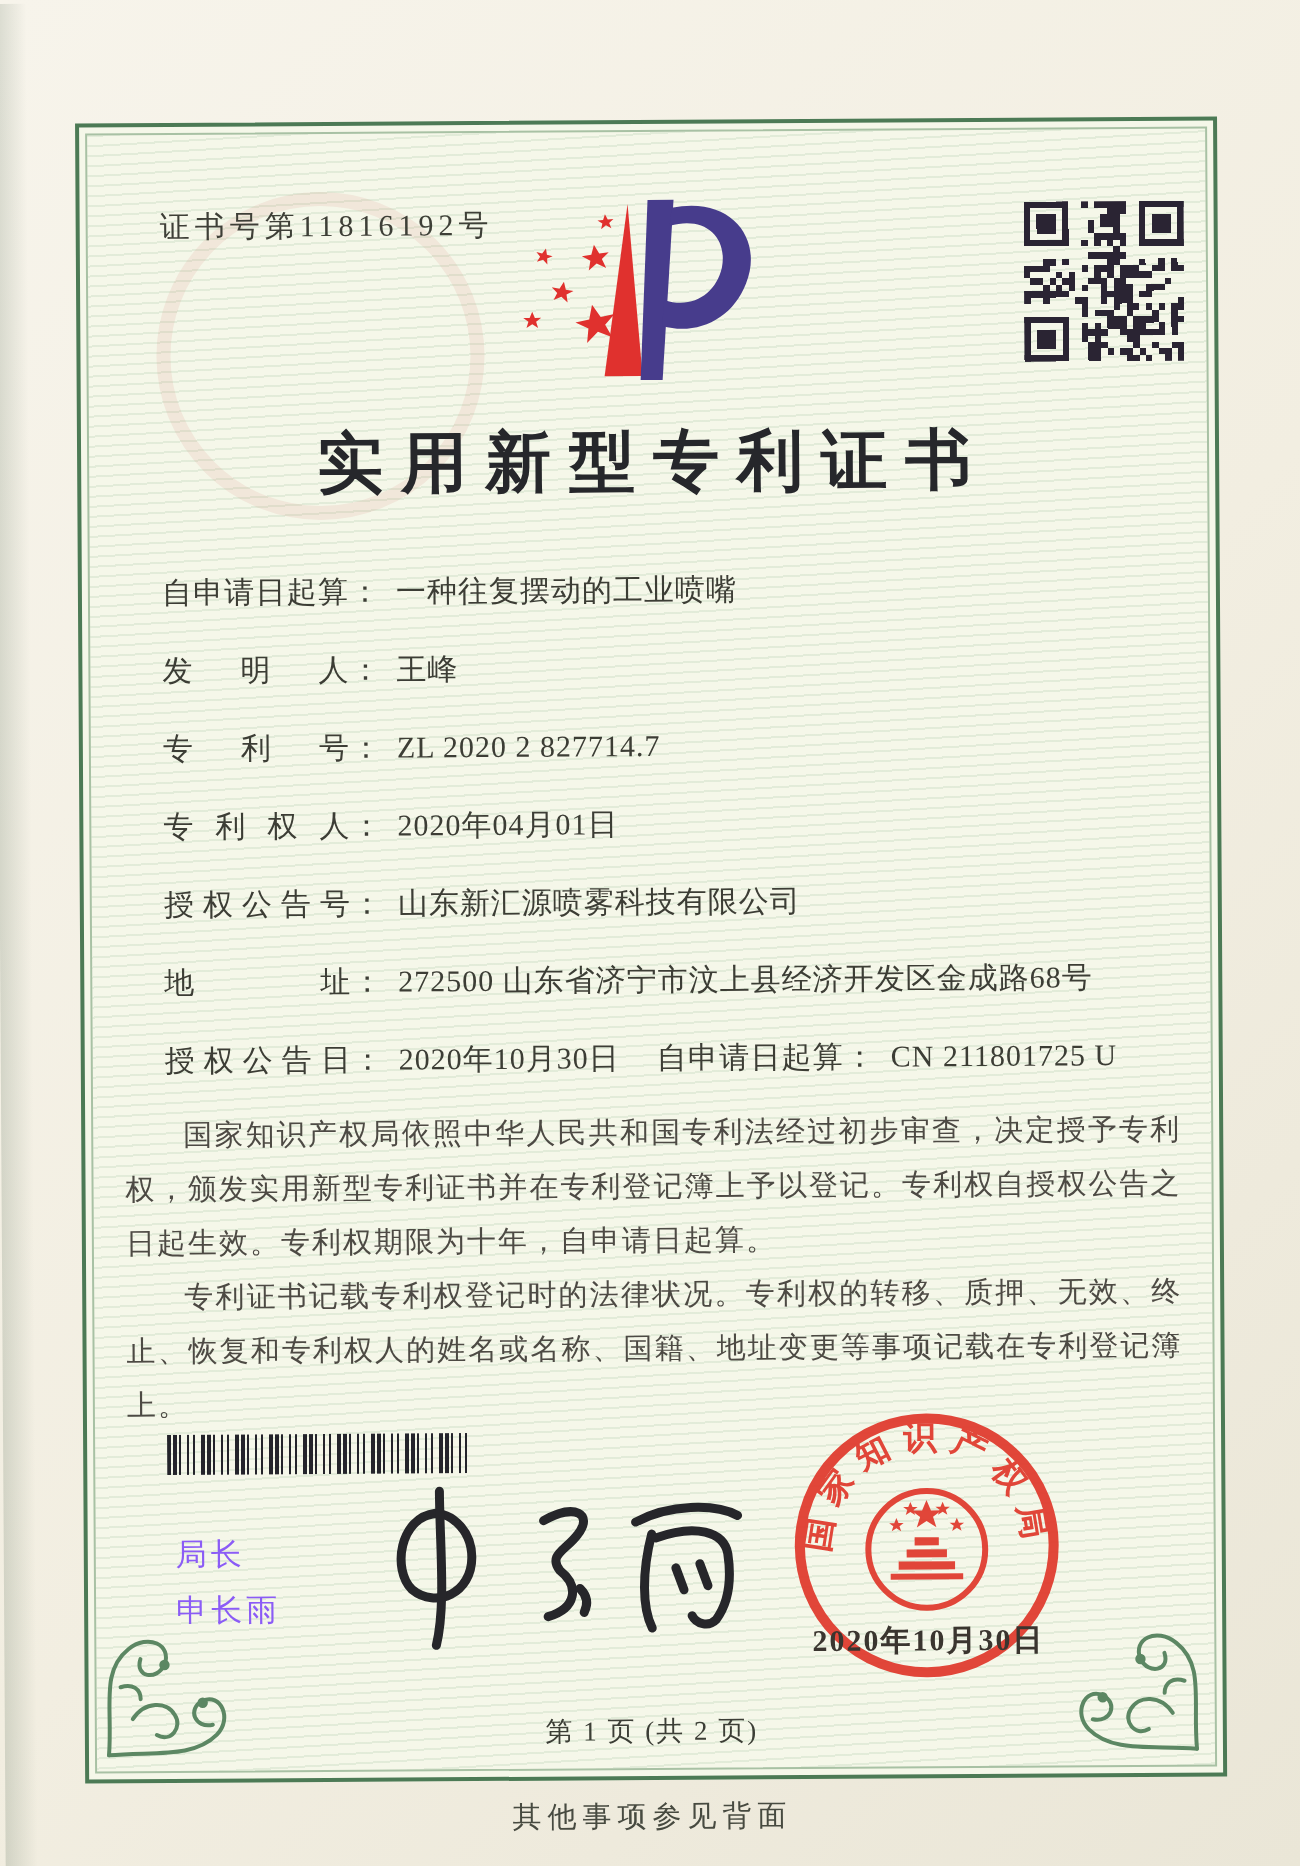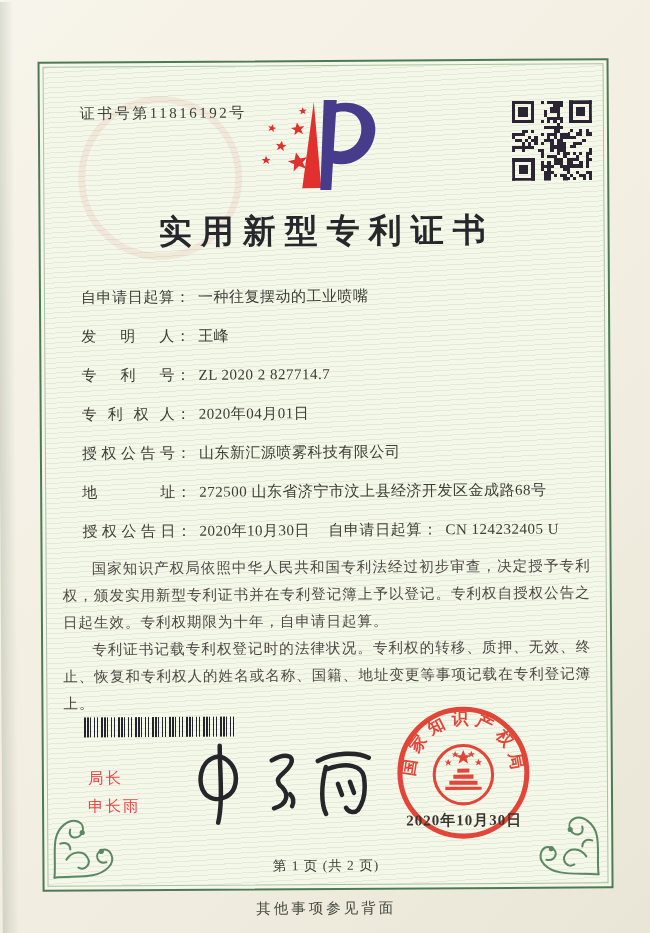--- a/index.html
+++ b/index.html
@@ -24,21 +24,21 @@
   .fields{left:82px;top:288px;width:520px;font-size:15px;color:#3c3d35}
   .frow{position:relative;height:16px;line-height:17px;margin-bottom:23px;white-space:nowrap}
   .flabel{display:inline-block;width:93px;text-align:justify;text-align-last:justify;vertical-align:bottom}
   .fcolon{margin-left:1px}
   .fvalue{margin-left:8px;letter-spacing:0.5px}
   .pair2{position:absolute;left:246px;top:0;white-space:nowrap}
   .paras{left:62px;top:554px;width:528px;font-size:14.5px;line-height:27px;color:#4d4a44;text-align:justify}
   .paras p{margin:0;text-indent:2em;letter-spacing:1px}
   .barcode{left:82px;top:716px;width:152px;height:20px;
     background:repeating-linear-gradient(90deg,#24242b 0 2px,transparent 2px 3px,#24242b 3px 5px,transparent 5px 6px,#24242b 6px 7px,transparent 7px 10px,#24242b 10px 11px,transparent 11px 13px,#24242b 13px 14px,transparent 14px 17px)}
-  .director{left:86px;top:763px;font-size:15.5px;color:#ef4444;line-height:28px;letter-spacing:2px}
+  .director{left:86px;top:763px;font-size:15.5px;color:#8b5cf6;line-height:28px;letter-spacing:2px}
   .signature{left:188px;top:742px;width:190px;height:85px}
   .seal{left:391px;top:703px;width:141px;height:141px;opacity:0.93}
   .sealdate{left:388px;top:812px;width:148px;text-align:center;font-size:15px;color:#3a352f;letter-spacing:1px;font-weight:bold}
   .pagefoot{left:40px;top:857px;width:567px;text-align:center;font-size:13.5px;color:#3c3e36;letter-spacing:1px}
   .backnote{left:40px;top:899px;width:567px;text-align:center;font-size:14.5px;color:#474a40;letter-spacing:3px}
   .corner{width:84px;height:84px}
   .corner.bl{left:44px;top:798px}
   .corner.br{left:520px;top:798px;transform:scaleX(-1)}
 </style>
 </head>
@@ -294,21 +294,21 @@
       <span class="flabel">授权公告号</span><span class="fcolon">：</span><span class="fvalue">山东新汇源喷雾科技有限公司</span>
     </div>
     <div class="frow">
       <span class="flabel">地址</span><span class="fcolon">：</span><span class="fvalue">272500 山东省济宁市汶上县经济开发区金成路68号</span>
     </div>
     <div class="frow">
       <span>
         <span class="flabel">授权公告日</span><span class="fcolon">：</span><span class="fvalue">2020年10月30日</span>
       </span>
       <span class="pair2">
-        <span class="flabel">自申请日起算</span><span class="fcolon">：</span><span class="fvalue">CN 124232405 U</span>
+        <span class="flabel">自申请日起算</span><span class="fcolon">：</span><span class="fvalue">CN 211801725 U</span>
       </span>
     </div>
   </div>
 
   <div class="abs paras">
     <p>国家知识产权局依照中华人民共和国专利法经过初步审查，决定授予专利权，颁发实用新型专利证书并在专利登记簿上予以登记。专利权自授权公告之日起生效。专利权期限为十年，自申请日起算。</p>
     <p>专利证书记载专利权登记时的法律状况。专利权的转移、质押、无效、终止、恢复和专利权人的姓名或名称、国籍、地址变更等事项记载在专利登记簿上。</p>
   </div>
 
   <div class="abs barcode"></div>

